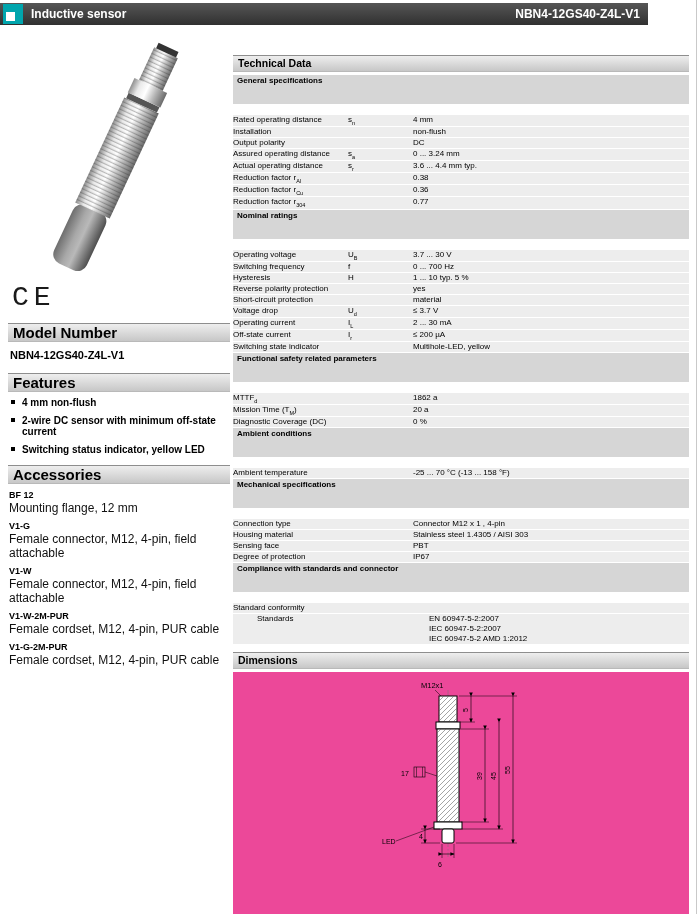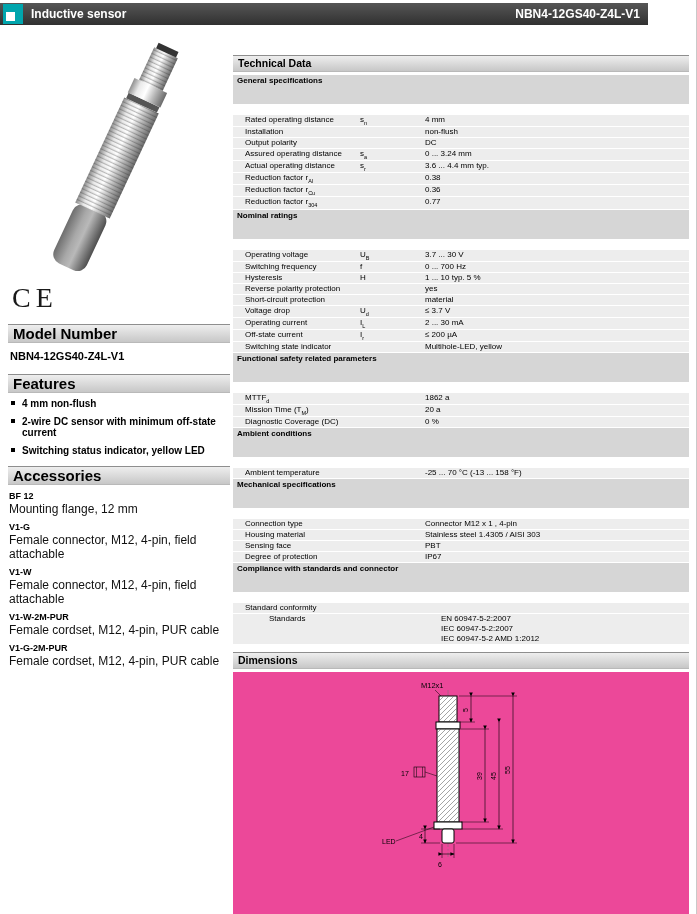--- a/index.html
+++ b/index.html
@@ -16,34 +16,34 @@
   
   .left-col{position:absolute;left:8px;top:40px;width:222px}
   .right-col{position:absolute;left:233px;top:55px;width:456px}
 
   
   .sec-bar{height:19px;line-height:18px;background:linear-gradient(180deg,#eeeeee 0%,#c7c7c7 100%);border-top:1px solid #8e8e8e;border-bottom:1px solid #b9b9b9;font-weight:bold;font-size:15px;padding-left:5px}
   .bar-sm{height:17px;line-height:15px;font-size:10.5px;margin-bottom:3px}
 
   
   .product-photo{display:block;margin:0 0 2px 4px}
-  .ce{font-family:Liberation Serif, serif;font-size:28px;letter-spacing:5px;margin:2px 0 10px 4px;color:#1a1a1a}
+  .ce{font-family:Liberation Mono, monospace;font-size:28px;letter-spacing:5px;margin:2px 0 10px 4px;color:#1a1a1a}
   .model-val{font-weight:bold;font-size:11px;margin:7px 0 12px 2px}
   .features{margin:5px 0 10px 0}
   .feature{display:flex;font-size:10px;font-weight:bold;line-height:11px;margin:0 0 7px 2px}
   .bullet{width:4px;height:4px;background:#000;margin:3px 7px 0 1px;flex:none}
   .accessories{margin-top:2px;padding-left:1px}
   .acc-name{font-weight:bold;font-size:9px;margin-top:6px}
   .acc-desc{font-size:12px;margin-top:1px;color:#111}
 
   
   .t-table{width:456px}
   .t-sec{background:#d6d6d6;font-weight:bold;font-size:8px;line-height:12px;height:29px;padding-left:4px;margin-bottom:11px}
-  .t-row{display:flex;background:#ededed;font-size:8px;line-height:10px;min-height:10px;margin-bottom:1px;padding-left:12px}
-  .t-row.ind2{padding-left:36px}
+  .t-row{display:flex;background:#ededed;font-size:8px;line-height:10px;min-height:10px;margin-bottom:1px;}
+  .t-row.ind2{padding-left:24px}
   .t-label{width:115px;flex:none}
   .t-row.ind2 .t-label{width:107px}
   .t-sym{width:65px;flex:none}
   .t-val{flex:1}
   sub{font-size:5.5px;line-height:1}
 
   .draw-area{width:456px;background:#ec4899;position:relative}
   .draw-dims{height:299px}
   .draw-elec{height:94px}
   svg text{font-family:"Liberation Sans",sans-serif;fill:#000}

